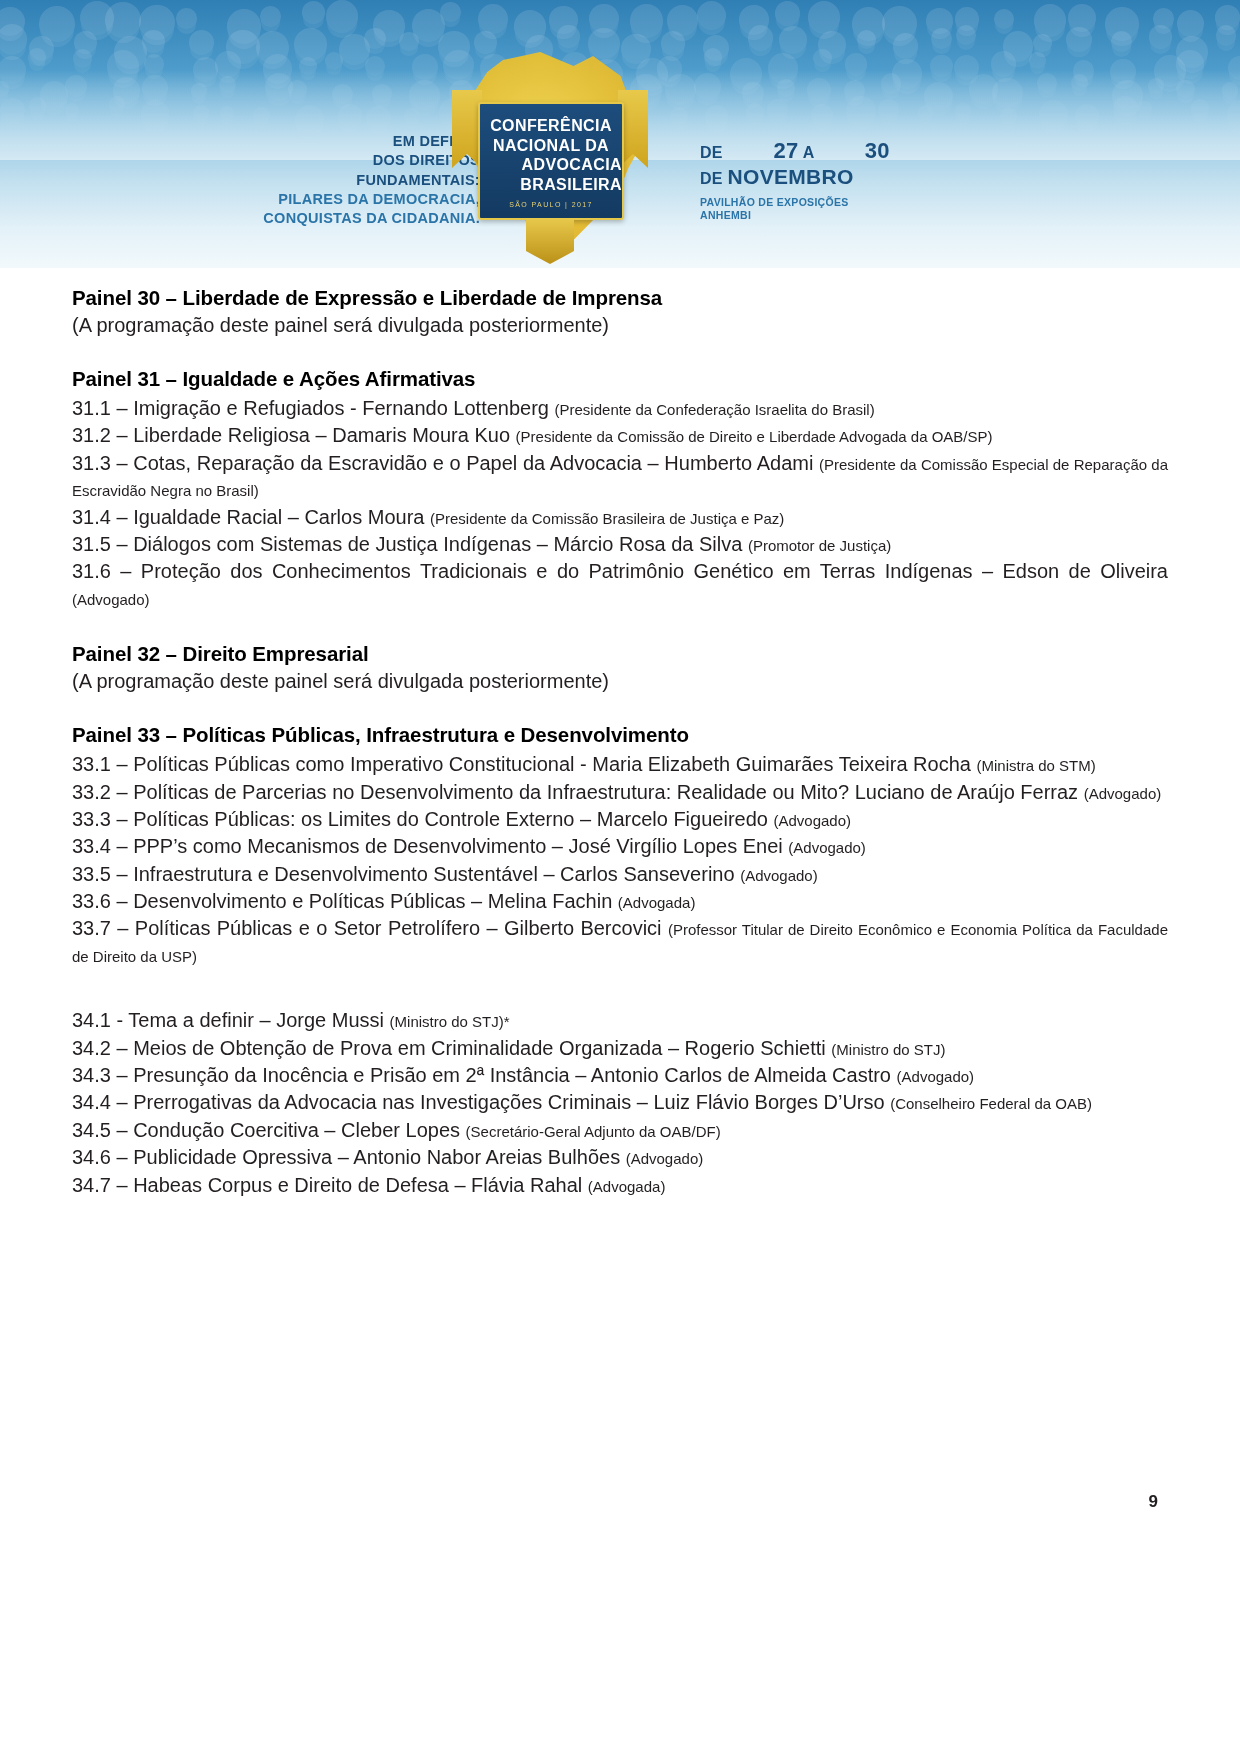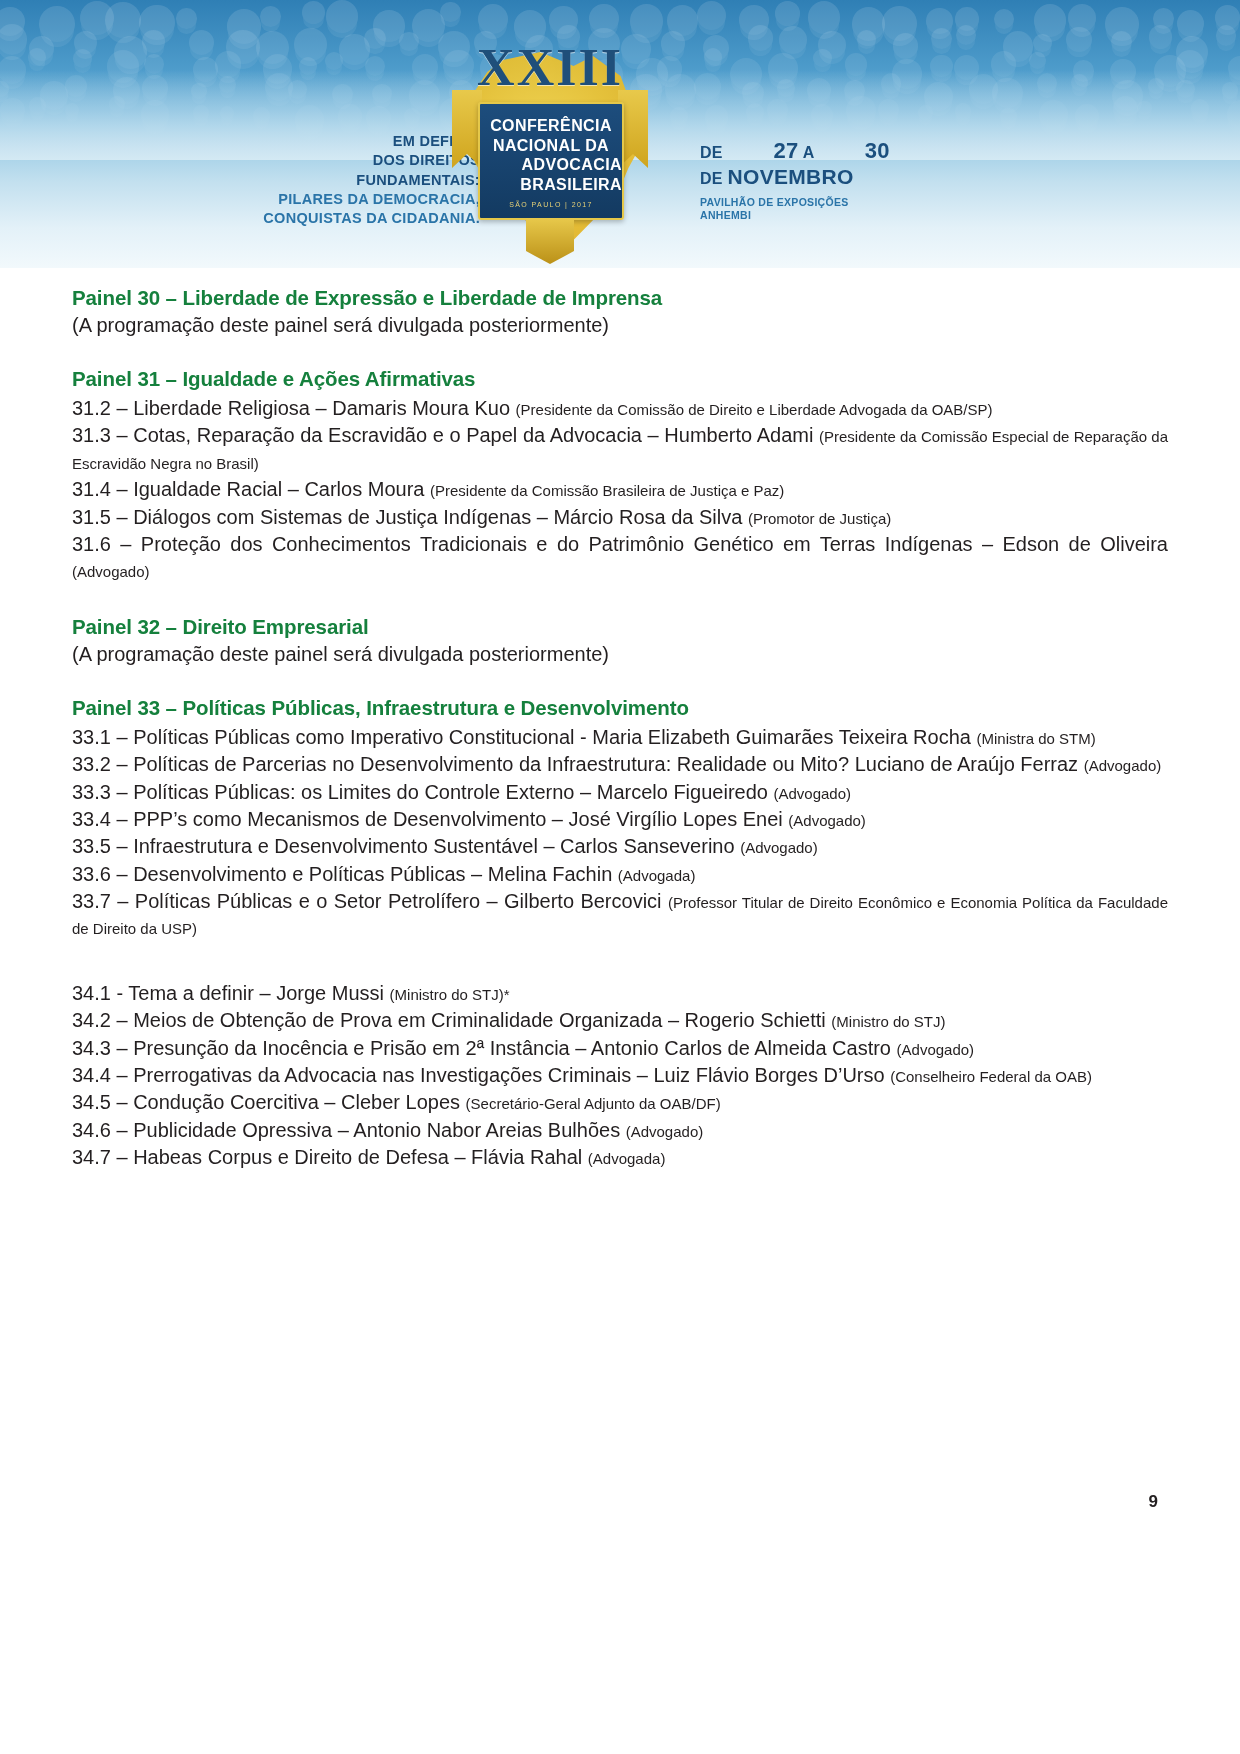--- a/index.html
+++ b/index.html
@@ -143,21 +143,21 @@
     position: absolute;
     top: 268px;
     left: 0;
     width: 1240px;
     padding: 18px 72px 0 72px;
   }
   .panel { margin-bottom: 0; }
   .panel-title {
     font-size: 20.5px;
     font-weight: bold;
-    color: #15803d;
+    color: #000000;
     margin: 0 0 4px 0;
     letter-spacing: -0.1px;
   }
   .note {
     font-size: 20px;
     color: #231f20;
     margin: 0;
   }
   .item {
     font-size: 20px;
@@ -365,21 +365,20 @@
   <div class="slogan">
     <div class="l1">EM DEFESA</div>
     <div class="l2">DOS DIREITOS</div>
     <div class="l2">FUNDAMENTAIS:</div>
     <div class="l3">PILARES DA DEMOCRACIA,</div>
     <div class="l4">CONQUISTAS DA CIDADANIA.</div>
   </div>
 
   <div class="emblem">
     <div class="brazil-shape"></div>
-    <div class="xxiii">XXIII</div>
     <div class="ribbon-l"></div>
     <div class="ribbon-r"></div>
     <div class="plaque">
       <div class="pl">CONFERÊNCIA</div>
       <div class="pl">NACIONAL DA</div>
       <div class="pl big">ADVOCACIA</div>
       <div class="pl big">BRASILEIRA</div>
       <div class="pyear">SÃO PAULO | 2017</div>
     </div>
     <div class="tail"></div>
@@ -404,20 +403,21 @@
 </div>
 
 <div class="page" id="panels-root">
     <div class="panel">
       <div class="panel-title">Painel 30 – Liberdade de Expressão e Liberdade de Imprensa</div>
       <div class="note">(A programação deste painel será divulgada posteriormente)</div>
     </div>
     <div class="gap-lg"></div>
     <div class="panel">
       <div class="panel-title">Painel 31 – Igualdade e Ações Afirmativas</div>
+      <div class="item"><span>31.1 – Imigração e Refugiados  -  Fernando Lottenberg </span><span class="role">(Presidente da Confederação Israelita do Brasil)</span></div>
       <div class="item"><span>31.2 – Liberdade Religiosa – Damaris Moura Kuo </span><span class="role">(Presidente da Comissão de Direito e Liberdade Advogada da OAB/SP)</span></div>
       <div class="item"><span>31.3 – Cotas, Reparação da Escravidão e o Papel da Advocacia – Humberto Adami </span><span class="role">(Presidente da Comissão Especial de Reparação da Escravidão Negra no Brasil)</span></div>
       <div class="item"><span>31.4 – Igualdade Racial – Carlos Moura </span><span class="role">(Presidente da Comissão Brasileira de Justiça e Paz)</span></div>
       <div class="item"><span>31.5 – Diálogos com Sistemas de Justiça Indígenas – Márcio Rosa da Silva </span><span class="role">(Promotor de Justiça)</span></div>
       <div class="item"><span>31.6 – Proteção dos Conhecimentos Tradicionais e do Patrimônio Genético em Terras Indígenas – Edson de Oliveira </span><span class="role">(Advogado)</span></div>
     </div>
     <div class="gap-lg"></div>
     <div class="panel">
       <div class="panel-title">Painel 32 – Direito Empresarial</div>
       <div class="note">(A programação deste painel será divulgada posteriormente)</div>

